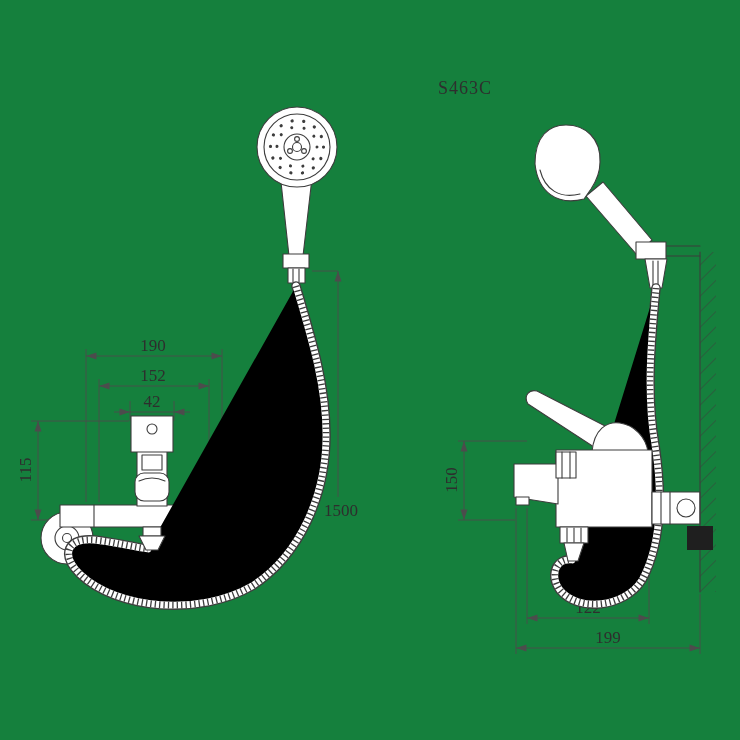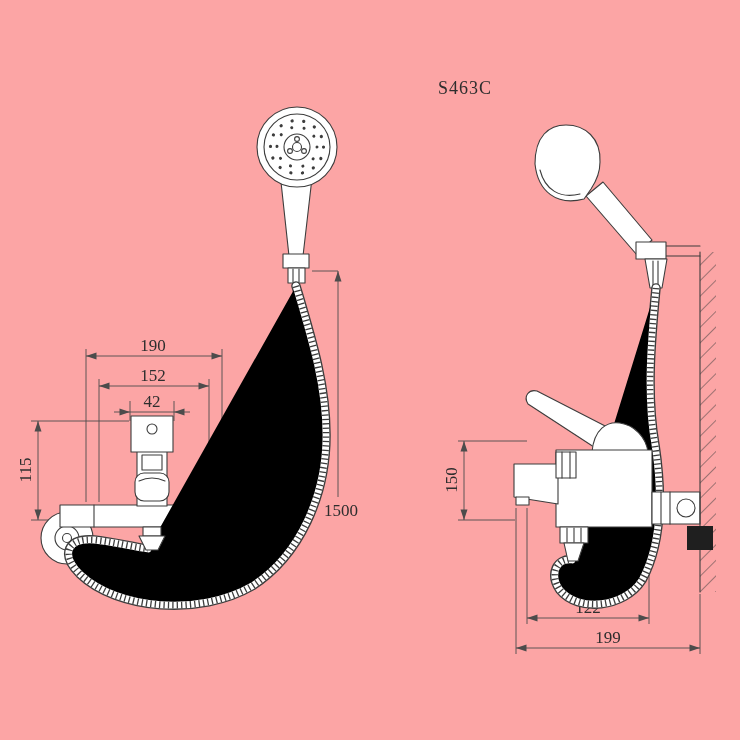--- a/index.html
+++ b/index.html
@@ -1,16 +1,16 @@
 <!DOCTYPE html>
 <html><head>
 <meta charset="utf-8">
 <style>
   html,body{margin:0;padding:0;background:#fff;}
-  .page{width:740px;height:740px;background:#fca5a5;position:relative;overflow:hidden;}
+  .page{width:740px;height:740px;background:#15803d;position:relative;overflow:hidden;}
   svg{display:block;}
   .draw{stroke:#3d3d3d;stroke-width:1.1;fill:none;stroke-linejoin:round;stroke-linecap:round;}
   .fw{fill:#ffffff;}
   .fd{fill:#1f1f1f;stroke:none;}
   .dim{stroke:#4c4c4c;stroke-width:0.9;fill:none;}
   .dimtext{font:17px "Liberation Serif",serif;fill:#2e2e2e;stroke:none;}
   .model{font:18px "Liberation Serif",serif;fill:#2e2e2e;stroke:none;letter-spacing:1px;}
   .dots{stroke-dasharray:0.1 11.8;stroke-width:3.2;stroke-linecap:round;}
   .dots2{stroke-dasharray:0.1 12.5;stroke-width:3;stroke-linecap:round;}
   .hose-o{stroke-width:9.5;}

